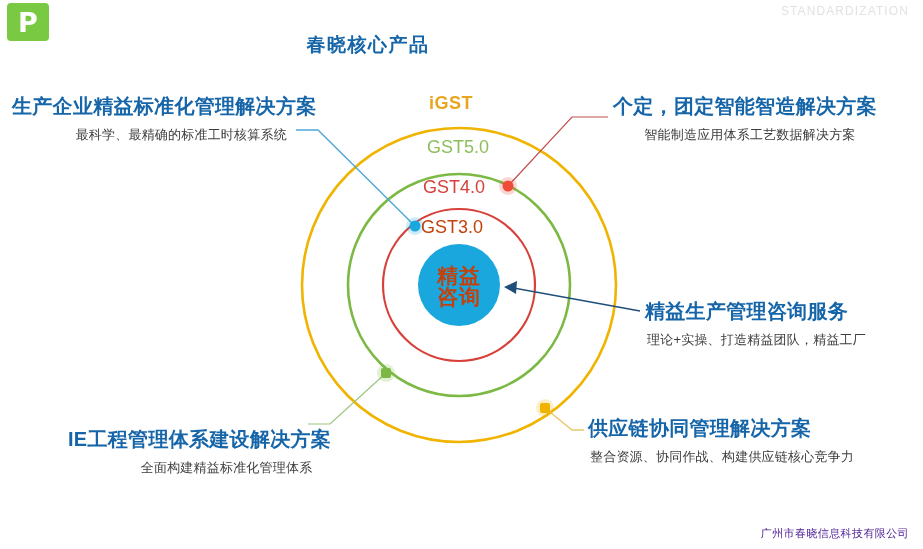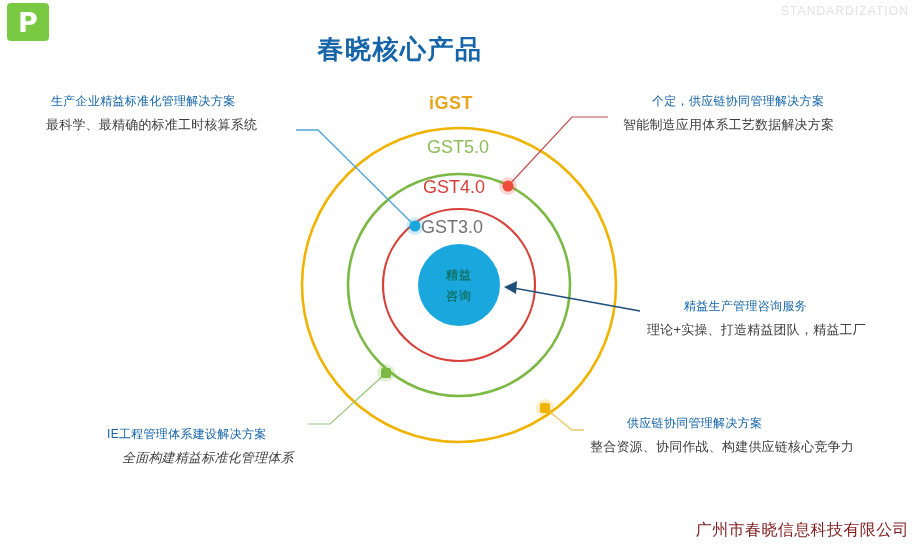--- a/index.html
+++ b/index.html
@@ -30,65 +30,65 @@
     position:absolute;right:14px;top:2px;
     text-align:center;color:#e2e2e2;
     font-size:12px;letter-spacing:1.1px;line-height:19px;
     font-family:"Liberation Sans",sans-serif;
   }
 
   
   .title{
     position:absolute;left:0;top:32px;width:736px;
     text-align:center;color:#1565a8;
-    font-size:26px;font-weight:bold;letter-spacing:1.5px;padding-left:32px;
+    font-size:19px;font-weight:bold;letter-spacing:1.5px;
   }
 
   
   svg.diagram{position:absolute;left:0;top:0;width:923px;height:549px;}
 
   
   .ringlabel{position:absolute;font-size:18px;white-space:nowrap;}
   .ringlabel.igst{left:429px;top:93px;color:#e8a61e;font-weight:bold;letter-spacing:.5px;}
   .ringlabel.g50{left:415px;top:137px;color:#8cbf5a;margin-left:12px;}
   .ringlabel.g40{left:423px;top:177px;color:#d8413a;}
-  .ringlabel.g30{left:421px;top:217px;color:#737373;}
+  .ringlabel.g30{left:421px;top:217px;color:#c2410c;}
 
   
   .core-text{
     position:absolute;left:419px;top:252px;width:80px;height:68px;
     display:flex;flex-direction:column;align-items:center;justify-content:center;
-    color:#0f766e;font-size:12px;font-weight:bold;line-height:21px;
+    color:#c2410c;font-size:21px;font-weight:bold;line-height:21px;
     letter-spacing:1px;
   }
 
   
   .callout{position:absolute;}
-  .callout .head{font-weight:normal;color:#1565a8;font-size:12px;white-space:nowrap;letter-spacing:.3px;margin-left:39px;}
-  .callout .sub{color:#3d3d3d;font-size:13px;white-space:nowrap;margin-top:6px;letter-spacing:.2px;}
+  .callout .head{font-weight:bold;color:#1565a8;font-size:20px;white-space:nowrap;letter-spacing:.3px;}
+  .callout .sub{color:#3d3d3d;font-size:13px;white-space:nowrap;margin-top:6px;letter-spacing:.2px;text-align:center;}
 
   .c-tl{left:12px;top:93px;text-align:left;}
   .c-tl .sub{margin-left:34px;}
 
   .c-tr{left:613px;top:93px;text-align:left;}
   .c-tr .sub{margin-left:10px;}
 
   .c-mr{left:645px;top:298px;text-align:left;}
   .c-mr .sub{margin-left:2px;}
 
   .c-br{left:588px;top:415px;text-align:left;}
   .c-br .sub{margin-left:2px;}
 
   .c-bl{left:68px;top:426px;text-align:left;}
-  .c-bl .sub{margin-left:54px;font-style:italic;}
+  .c-bl .sub{margin-left:54px;}
 
   
   .footer{
     position:absolute;right:14px;bottom:8px;
-    color:#7f1d1d;font-size:16px;letter-spacing:.4px;
+    color:#4c1d95;font-size:11px;letter-spacing:.4px;
   }
 </style>
 </head>
 <body>
 
 <div class="stage">
 
   <div class="logo">
     <div class="p">P</div>
   </div>
@@ -140,21 +140,21 @@
     <span>精益</span>
     <span>咨询</span>
   </div>
 
   <div class="callout c-tl">
     <div class="head">生产企业精益标准化管理解决方案</div>
     <div class="sub">最科学、最精确的标准工时核算系统</div>
   </div>
 
   <div class="callout c-tr">
-    <div class="head">个定，供应链协同管理解决方案</div>
+    <div class="head">个定，团定智能智造解决方案</div>
     <div class="sub">智能制造应用体系工艺数据解决方案</div>
   </div>
 
   <div class="callout c-mr">
     <div class="head">精益生产管理咨询服务</div>
     <div class="sub">理论+实操、打造精益团队，精益工厂</div>
   </div>
 
   <div class="callout c-br">
     <div class="head">供应链协同管理解决方案</div>

